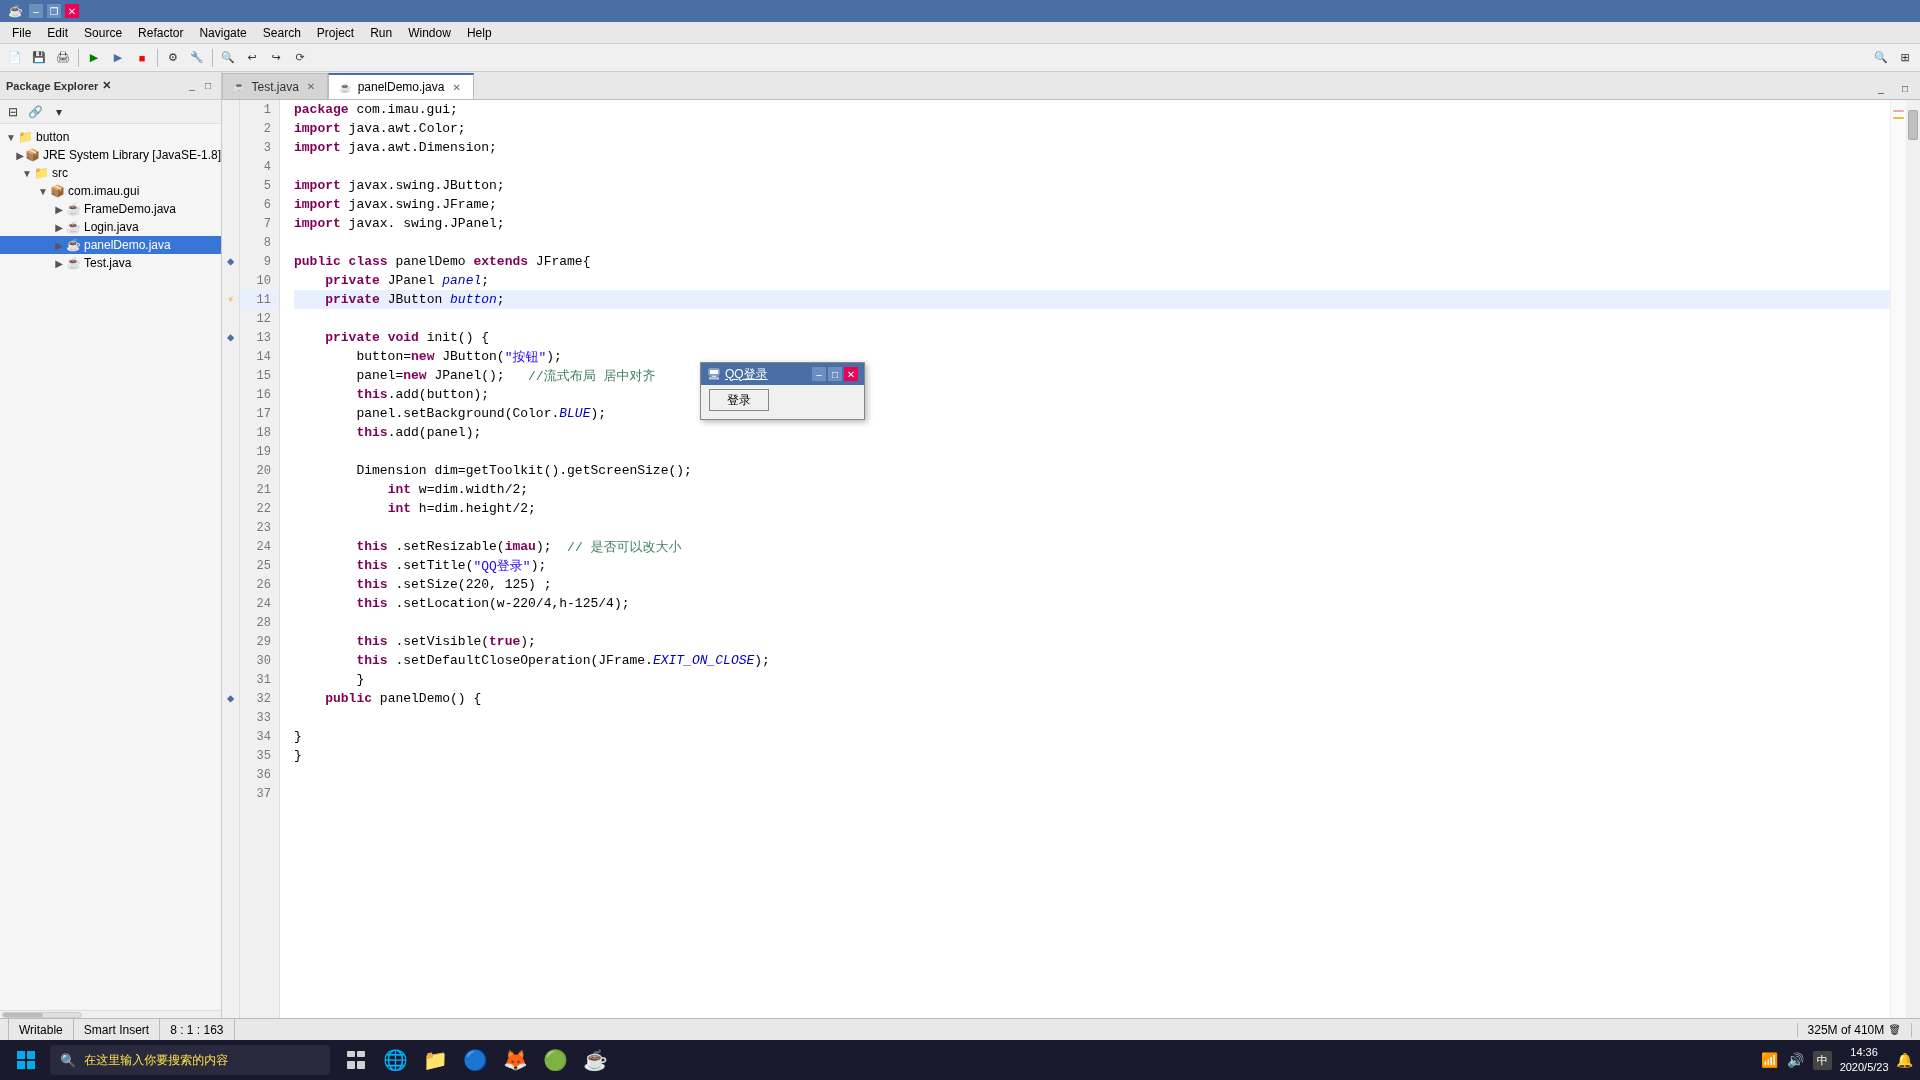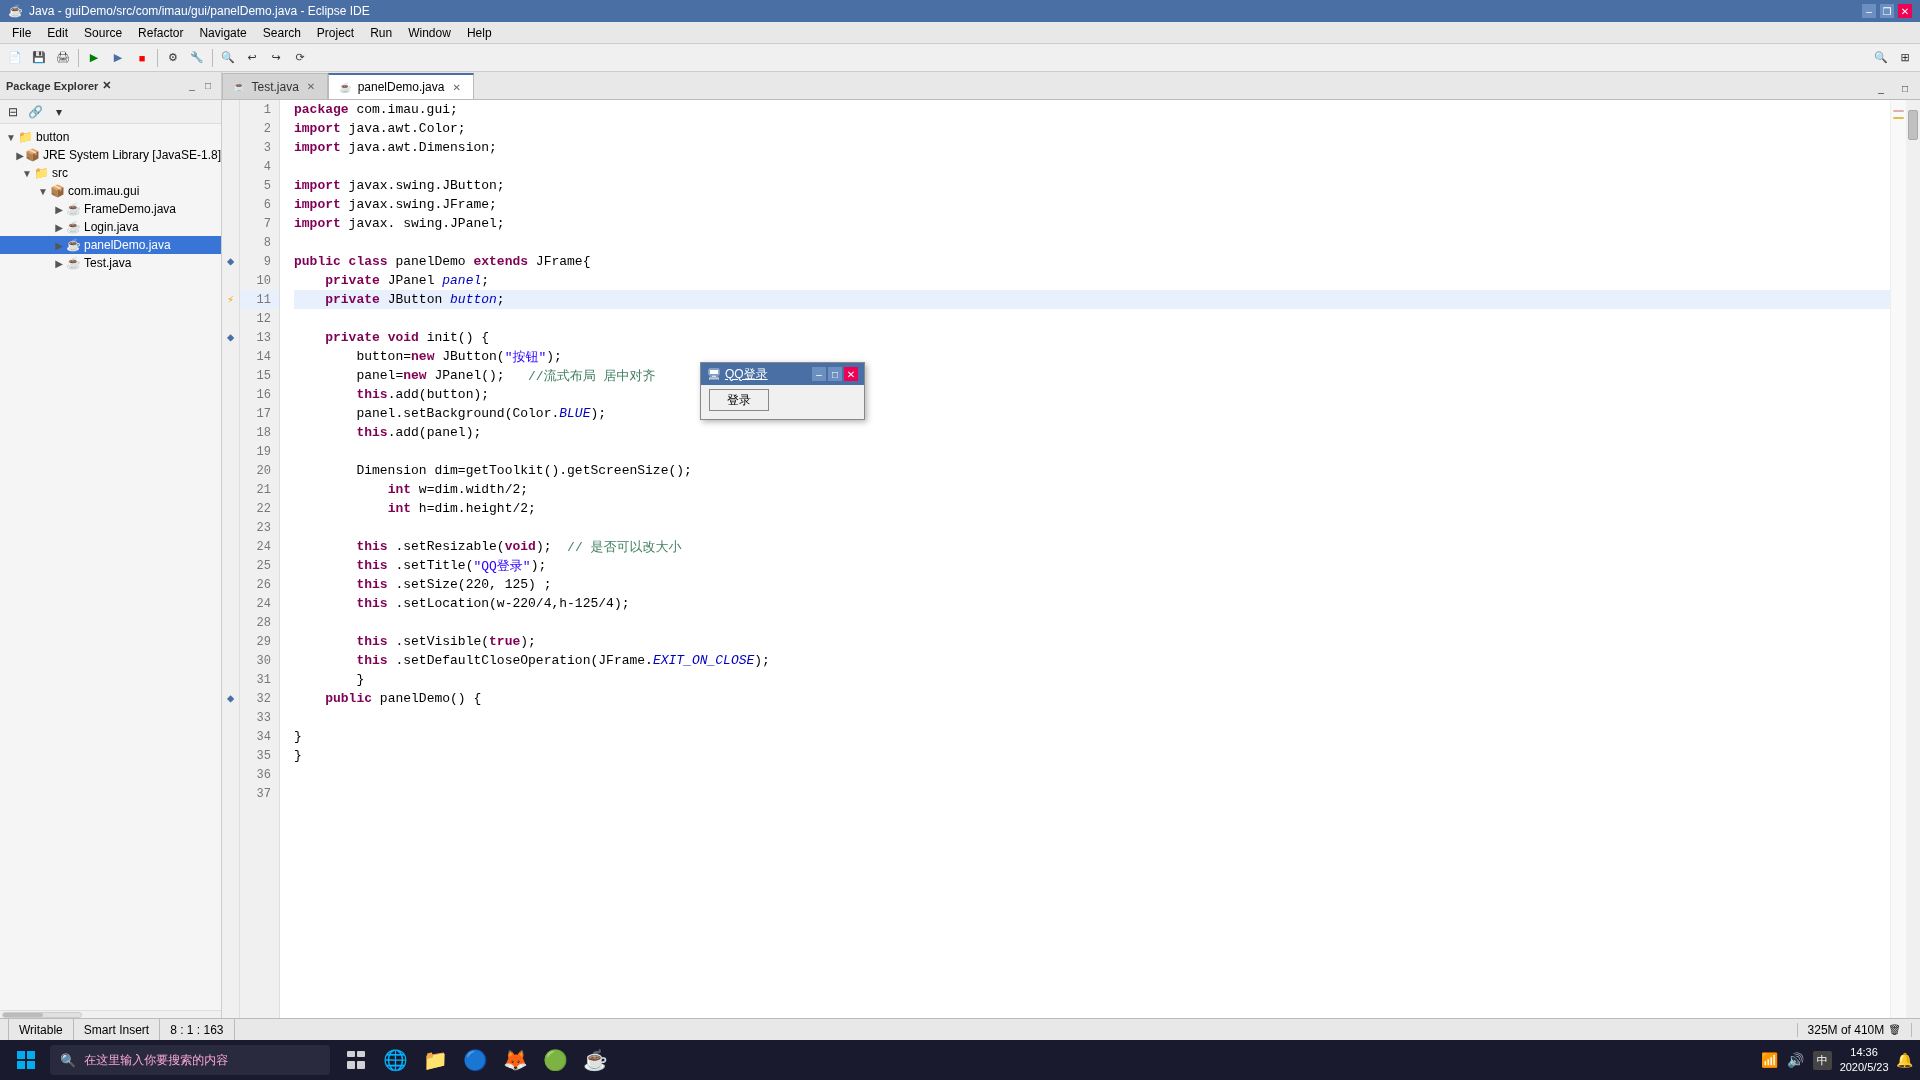--- a/index.html
+++ b/index.html
@@ -428,21 +428,20 @@
       background: #e0b0b0;
       margin: 1px 2px;
       border-radius: 1px;
     }
   </style>
 </head>
 <body>
 
 <div class="title-bar">
   <span style="margin-right:6px;">☕</span>
-  <span class="title-bar-title">Java - guiDemo/src/com/imau/gui/panelDemo.java - Eclipse IDE</span>
   <div class="title-bar-controls">
     <button class="title-btn">–</button>
     <button class="title-btn">❐</button>
     <button class="title-btn" style="background:#e05;">✕</button>
   </div>
 </div>
 
 <div class="menu-bar">
   <span class="menu-item">File</span>
   <span class="menu-item">Edit</span>
@@ -681,21 +680,21 @@
         <div class="code-line"><span class="plain">        button=</span><span class="kw">new</span><span class="plain"> JButton(</span><span class="str">"按钮"</span><span class="plain">);</span></div>
         <div class="code-line"><span class="plain">        panel=</span><span class="kw">new</span><span class="plain"> JPanel();   </span><span class="cm">//流式布局 居中对齐</span></div>
         <div class="code-line"><span class="plain">        </span><span class="kw">this</span><span class="plain">.add(button);</span></div>
         <div class="code-line"><span class="plain">        panel.setBackground(Color.</span><span class="field">BLUE</span><span class="plain">);</span></div>
         <div class="code-line"><span class="plain">        </span><span class="kw">this</span><span class="plain">.add(panel);</span></div>
         <div class="code-line"></div>
         <div class="code-line"><span class="plain">        Dimension dim=getToolkit().getScreenSize();</span></div>
         <div class="code-line"><span class="plain">            </span><span class="kw">int</span><span class="plain"> w=dim.width/2;</span></div>
         <div class="code-line"><span class="plain">            </span><span class="kw">int</span><span class="plain"> h=dim.height/2;</span></div>
         <div class="code-line"></div>
-        <div class="code-line"><span class="plain">        </span><span class="kw">this</span><span class="plain"> .setResizable(</span><span class="kw">void</span><span class="plain">);  </span><span class="cm">// 是否可以改大小</span></div>
+        <div class="code-line"><span class="plain">        </span><span class="kw">this</span><span class="plain"> .setResizable(</span><span class="kw">imau</span><span class="plain">);  </span><span class="cm">// 是否可以改大小</span></div>
         <div class="code-line"><span class="plain">        </span><span class="kw">this</span><span class="plain"> .setTitle(</span><span class="str">"QQ登录"</span><span class="plain">);</span></div>
         <div class="code-line"><span class="plain">        </span><span class="kw">this</span><span class="plain"> .setSize(220, 125) ;</span></div>
         <div class="code-line"><span class="plain">        </span><span class="kw">this</span><span class="plain"> .setLocation(w-220/4,h-125/4);</span></div>
         <div class="code-line"></div>
         <div class="code-line"><span class="plain">        </span><span class="kw">this</span><span class="plain"> .setVisible(</span><span class="kw">true</span><span class="plain">);</span></div>
         <div class="code-line"><span class="plain">        </span><span class="kw">this</span><span class="plain"> .setDefaultCloseOperation(JFrame.</span><span class="field">EXIT_ON_CLOSE</span><span class="plain">);</span></div>
         <div class="code-line"><span class="plain">        }</span></div>
         <div class="code-line"><span class="plain">    </span><span class="kw">public</span><span class="plain"> panelDemo() {</span></div>
         <div class="code-line"></div>
         <div class="code-line"><span class="plain">}</span></div>
@@ -752,21 +751,21 @@
   <div class="taskbar-start">
     <svg width="20" height="20" viewBox="0 0 20 20" fill="none">
       <rect x="1" y="1" width="8" height="8" fill="#00adef"></rect>
       <rect x="11" y="1" width="8" height="8" fill="#00adef"></rect>
       <rect x="1" y="11" width="8" height="8" fill="#00adef"></rect>
       <rect x="11" y="11" width="8" height="8" fill="#00adef"></rect>
     </svg>
   </div>
   <div class="taskbar-search">
     <span style="font-size:13px; color:#aaa;">🔍</span>
-    <span style="color:#f9a8d4;">在这里输入你要搜索的内容</span>
+    <span style="color:#fde047;">在这里输入你要搜索的内容</span>
   </div>
   <div class="taskbar-icons">
     <div class="taskbar-icon">
       <svg width="20" height="20" viewBox="0 0 20 20" fill="white">
         <rect x="1" y="1" width="8" height="6" rx="1" fill="white" opacity="0.8"></rect>
         <rect x="11" y="1" width="8" height="6" rx="1" fill="white" opacity="0.8"></rect>
         <rect x="1" y="11" width="8" height="8" rx="1" fill="white" opacity="0.8"></rect>
         <rect x="11" y="11" width="8" height="8" rx="1" fill="white" opacity="0.8"></rect>
       </svg>
     </div>

